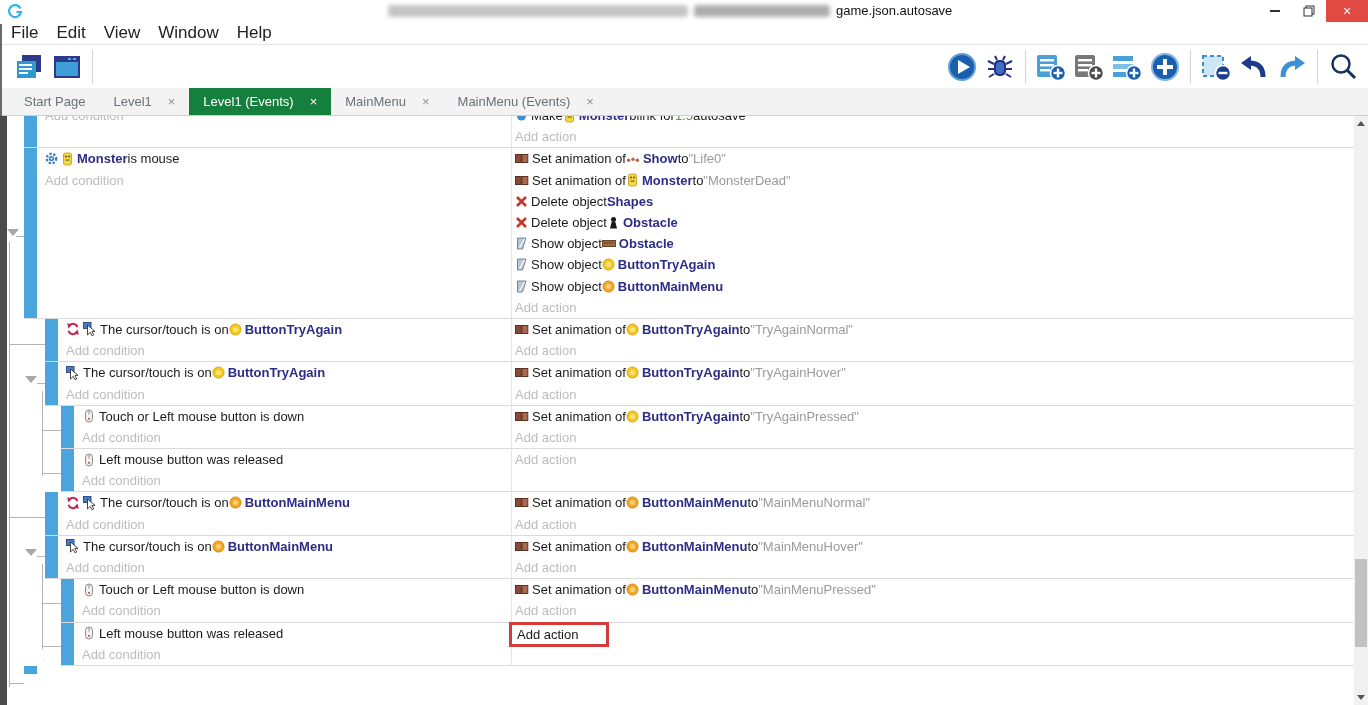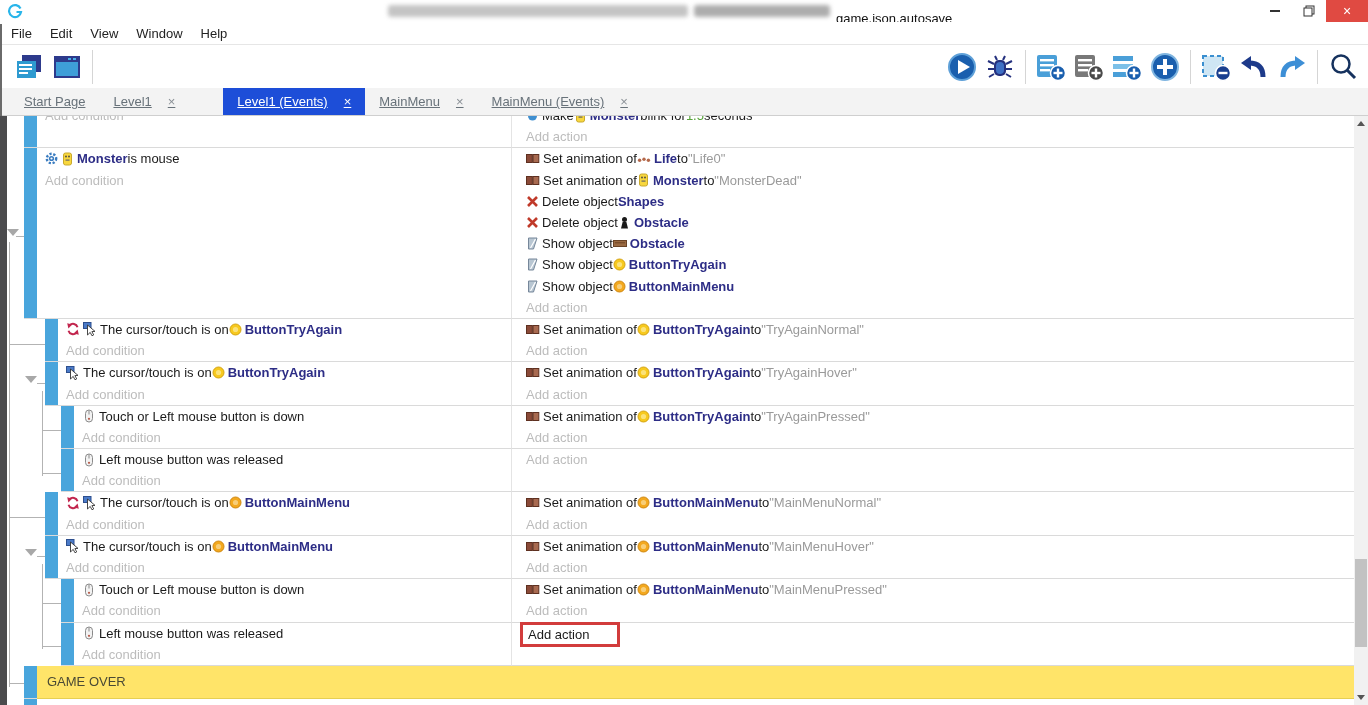--- a/index.html
+++ b/index.html
@@ -4,57 +4,57 @@
 <style>
   html,body{margin:0;padding:0;}
   body{width:1368px;height:705px;overflow:hidden;background:#fff;
        font-family:"Liberation Sans",sans-serif;-webkit-font-smoothing:antialiased;}
   #app{position:relative;width:1368px;height:705px;background:#fff;overflow:hidden;}
 
   
   .titlebar{position:absolute;top:0;left:0;right:0;height:22px;background:#fff;}
   .app-logo{position:absolute;left:7px;top:3px;width:16px;height:16px;}
   .blur-pill{position:absolute;top:5px;height:12px;background:#c4c4c4;border-radius:3px;filter:blur(2px);}
-  .title-text{position:absolute;left:836px;top:11px;font-size:13px;color:#111;}
+  .title-text{position:absolute;left:836px;top:3px;font-size:13px;color:#111;}
   .winbtn{position:absolute;top:0;height:22px;display:flex;align-items:center;justify-content:center;cursor:default;}
   .wb-min{right:76px;width:34px;}
   .wb-min i{display:block;width:10px;height:2px;background:#333;}
   .wb-max{right:42px;width:34px;}
   .wb-close{right:0;width:42px;background:#e04a42;color:#fff;font-size:14px;line-height:22px;}
 
   
   .menubar{position:absolute;top:22px;left:2px;right:0;height:22px;background:#fff;display:flex;align-items:center;border-bottom:1px solid #e6e6e6;}
-  .menu-item{padding:0 9px;font-size:13px;color:#222;}
+  .menu-item{padding:0 9px;font-size:17px;color:#222;}
 
   
   .toolbar{position:absolute;top:45px;left:2px;right:0;height:43px;background:#fff;display:flex;align-items:center;}
   .tico{width:32px;height:32px;display:flex;align-items:center;justify-content:center;margin:0 3px;}
   .tico svg{display:block;}
   .tsep{width:1px;height:34px;background:#d5d5d5;margin:0 6px;}
   .tb-left{display:flex;align-items:center;margin-left:8px;}
   .tb-spacer{flex:1;}
   .tb-right{display:flex;align-items:center;margin-right:6px;}
 
   
   .tabbar{position:absolute;top:88px;left:2px;right:0;height:28px;background:#f3f3f3;display:flex;align-items:stretch;padding-left:8px;border-bottom:1px solid #cfcfcf;box-sizing:border-box;}
-  .tab{display:flex;align-items:center;padding:0 14px;font-size:13px;color:#68727a;white-space:nowrap;text-decoration:underline;}
+  .tab{display:flex;align-items:center;padding:0 14px;font-size:13px;color:#68727a;white-space:nowrap;}
   .tab .x{margin-left:16px;font-size:13px;color:#8a9096;}
-  .tab.active{background:#1d4ed8;color:#fff;margin-left:34px;}
+  .tab.active{background:#15803d;color:#fff;}
   .tab.active .x{color:#fff;}
 
   
   .leftstrip{position:absolute;left:0;top:116px;width:7px;bottom:0;background:#4b4b4d;}
   .leftedge{position:absolute;left:0;top:24px;width:2px;height:92px;background:#6a6a6a;}
   .events{position:absolute;left:7px;top:116px;right:14px;bottom:0;overflow:hidden;background:#fff;}
   .evwrap{position:absolute;left:0;top:-11px;right:0;}
   .evblock{display:flex;align-items:stretch;background:transparent;}
   .ind{flex:none;}
   .bar{flex:none;width:13px;background:#49a5dc;border-bottom:1px solid #dadada;}
   .lcol{flex:none;box-sizing:border-box;padding-left:8px;border-bottom:1px solid #dadada;background:#fff;}
-  .rcol{flex:1;border-left:1px solid #e4e4e4;border-bottom:1px solid #dadada;padding-left:14px;background:#fff;}
+  .rcol{flex:1;border-left:1px solid #e4e4e4;border-bottom:1px solid #dadada;padding-left:3px;background:#fff;}
   .ln{height:21.2px;display:flex;align-items:center;white-space:nowrap;overflow:hidden;font-size:13px;color:#1a1a1a;}
   .ln.hl{overflow:visible;}
   .s-p{color:#1a1a1a;}
   .s-obj{color:#2d2d86;font-weight:bold;}
   .s-val{color:#9a9a9a;}
   .s-ph{color:#bcbcbc;}
   .s-num{color:#58a33b;}
   .ic{flex:none;margin-right:3px;display:inline-flex;}
   .ic svg{display:block;}
   .hlbox{display:inline-flex;align-items:center;border:3px solid #d23c3c;height:25px;box-sizing:border-box;padding:0 28px 0 5px;margin-left:-6px;margin-top:2px;background:#fff;}
@@ -255,21 +255,21 @@
                 <svg width="13" height="14">
                   <rect x="2.5" y="1" width="8" height="12" rx="2" fill="#f8d73e" stroke="#c9a92c"></rect>
                   <circle cx="5" cy="4.5" r="0.9" fill="#444"></circle>
                   <circle cx="8" cy="4.5" r="0.9" fill="#444"></circle>
                   <rect x="4.5" y="7.5" width="4" height="1.2" fill="#666"></rect>
                 </svg>
               </span>
               <span class="s-obj">Monster</span>
               <span class="s-p"> blink for </span>
               <span class="s-num">1.5</span>
-              <span class="s-p"> seconds</span>
+              <span class="s-p"> autosave</span>
             </div>
             <div class="ln">
               <span class="s-ph">Add action</span>
             </div>
           </div>
         </div>
         <div class="evblock">
           <div class="ind" style="width: 17px;"></div>
           <div class="bar"></div>
           <div class="lcol" style="width: 474px;">
@@ -305,21 +305,21 @@
                 </svg>
               </span>
               <span class="s-p">Set animation of </span>
               <span class="ic">
                 <svg width="14" height="13">
                   <circle cx="2.6" cy="8.2" r="1.7" fill="#b4684a"></circle>
                   <circle cx="7" cy="7.2" r="1.7" fill="#b4684a"></circle>
                   <circle cx="11.4" cy="8.2" r="1.7" fill="#b4684a"></circle>
                 </svg>
               </span>
-              <span class="s-obj">Life</span>
+              <span class="s-obj">Show</span>
               <span class="s-p"> to </span>
               <span class="s-val">"Life0"</span>
             </div>
             <div class="ln">
               <span class="ic">
                 <svg width="14" height="13">
                   <rect x="0.5" y="2.5" width="5.8" height="8" fill="#8a4a38" stroke="#5e3020"></rect>
                   <rect x="7" y="2.5" width="5.8" height="8" fill="#a86a50" stroke="#5e3020"></rect>
                 </svg>
               </span>
@@ -748,25 +748,20 @@
             </div>
           </div>
           <div class="rcol">
             <div class="ln hl">
               <div class="hlbox">
                 <span class="s-p">Add action</span>
               </div>
             </div>
             <div class="ln"></div>
           </div>
-        </div>
-        <div class="evblock">
-          <div class="ind" style="width: 17px;"></div>
-          <div class="bar"></div>
-          <div class="cbody" style="height: 32px;">GAME OVER</div>
         </div>
         <div class="evblock">
           <div class="ind" style="width: 17px;"></div>
           <div class="bar" style="border-bottom: none; height: 8px;"></div>
         </div>
       </div>
     <div id="treeovl">
         <div class="ovl" style="left: 9px; top: 120px; width: 8px; height: 1px;"></div>
         <div class="ovl" style="left: 2px; top: 126px; width: 1px; height: 445px;"></div>
         <div class="ovl" style="left: 2px; top: 228px; width: 36px; height: 1px;"></div>

